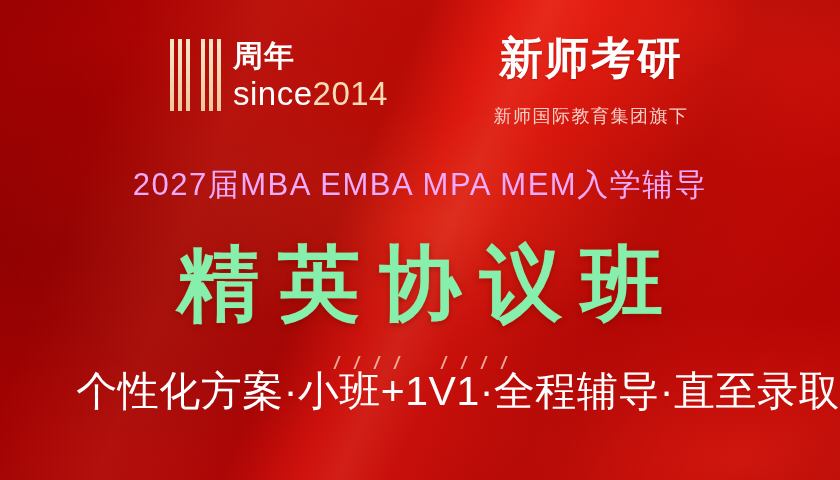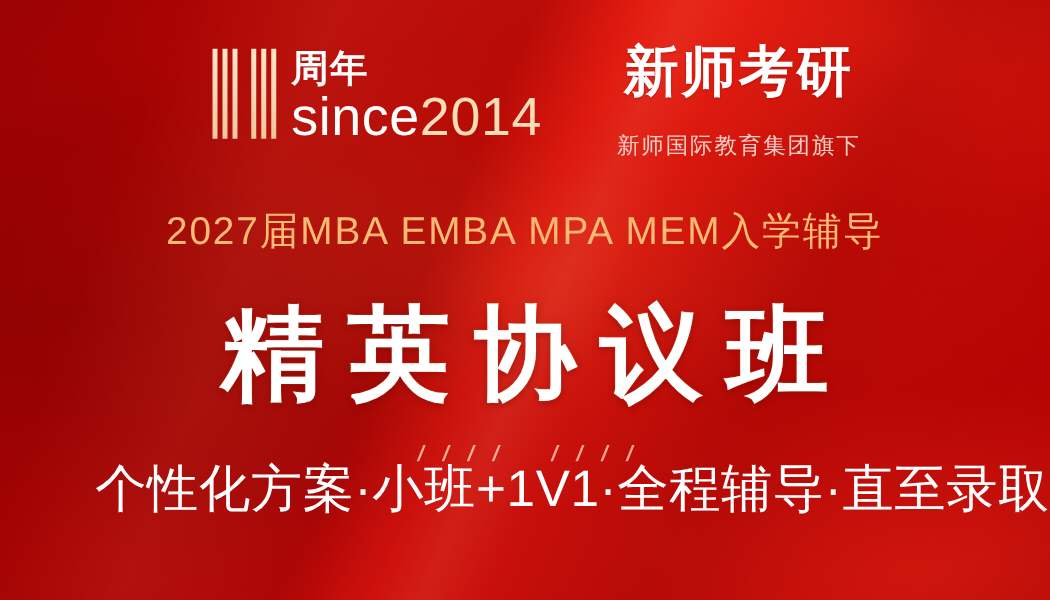--- a/index.html
+++ b/index.html
@@ -114,21 +114,21 @@
   .zhounian {
     color: #ffffff;
     font-size: 30px;
     font-weight: 700;
     letter-spacing: 1px;
     line-height: 34px;
     margin-bottom: 3px;
     white-space: nowrap;
   }
   .since {
-    font-size: 43px;
+    font-size: 33px;
     font-weight: 400;
     letter-spacing: 0.5px;
     line-height: 36px;
     white-space: nowrap;
   }
   .since .word { color: #ffffff; }
   .since .year { color: #f7dcb6; }
 
   
   .brand {
@@ -157,35 +157,35 @@
     white-space: nowrap;
   }
 
   
   .program-line {
     position: absolute;
     top: 164px;
     left: 0;
     width: 100%;
     text-align: center;
-    color: #fdba74;
+    color: #f0abfc;
     font-size: 31px;
     font-weight: 500;
     letter-spacing: 1.5px;
     white-space: nowrap;
   }
 
   
   .headline {
     position: absolute;
     top: 238px;
     left: 0;
     width: 100%;
     text-align: center;
-    color: #ffffff;
+    color: #86efac;
     font-size: 82px;
     font-weight: 700;
     letter-spacing: 19px;
     text-indent: 19px;
     line-height: 92px;
     white-space: nowrap;
     text-shadow: 0 2px 6px rgba(110,0,0,0.45), 0 0 1px rgba(255,220,120,0.6);
   }
 
   

